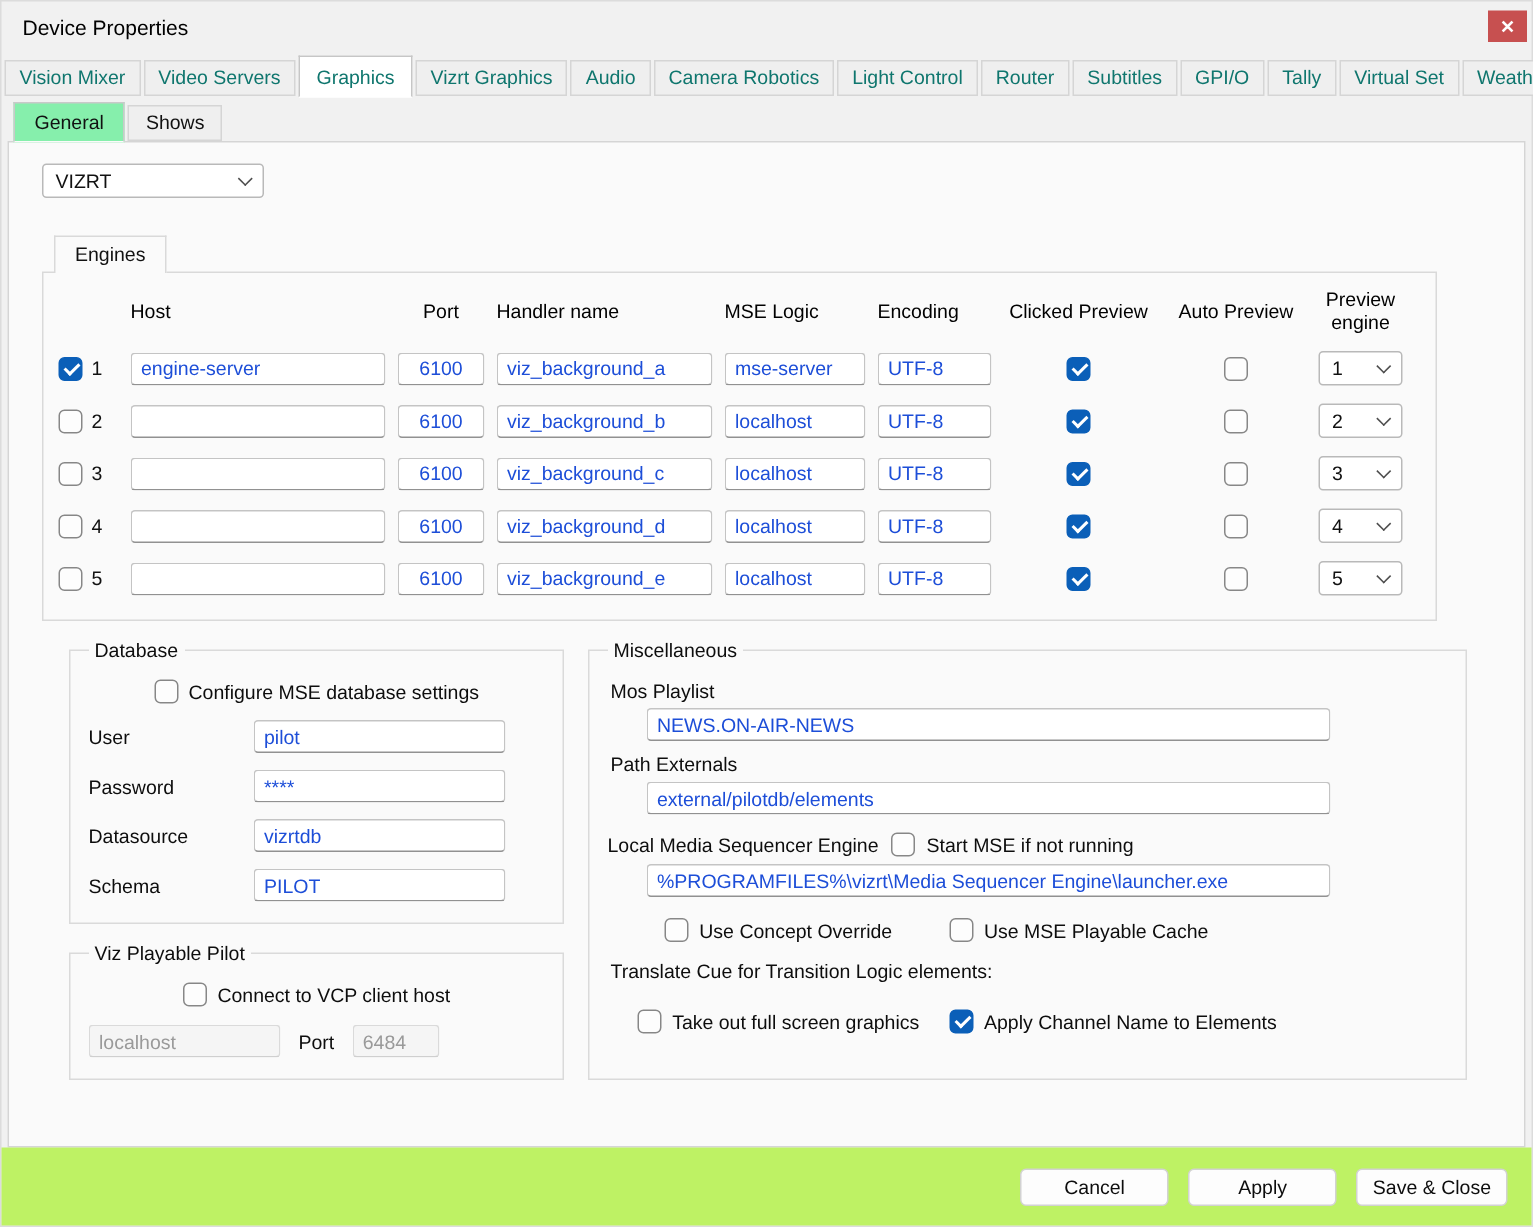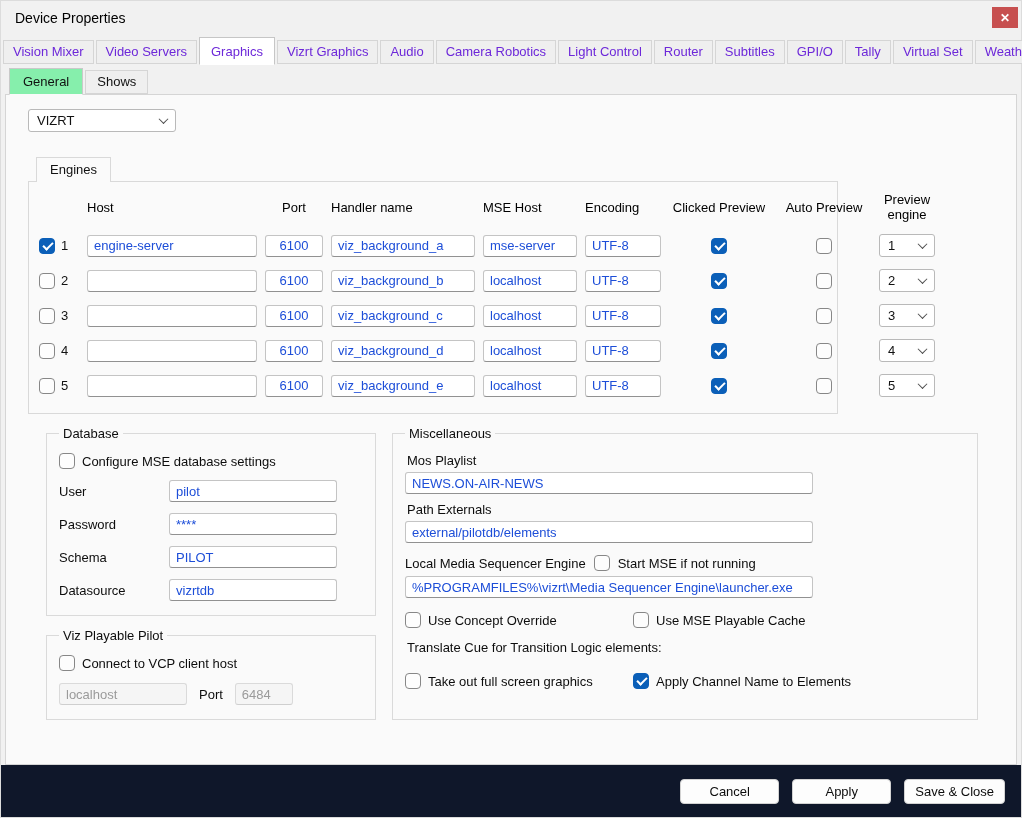--- a/index.html
+++ b/index.html
@@ -14,21 +14,21 @@
   .window { position:relative; width:1022px; height:818px; background:#f1f1f1; border:1px solid #dcdcdc; display:flex; flex-direction:column; }
 
   
   .titlebar { position:relative; height:36px; flex:0 0 36px; }
   .titlebar .title { position:absolute; left:14px; top:9px; font-size:14px; color:#000; }
   .close-btn { position:absolute; top:6px; right:3px; width:26px; height:21px; background:#c75050; color:#fff;
     display:flex; align-items:center; justify-content:center; font-size:12px; font-weight:bold; cursor:default; }
 
   
   .tabstrip { display:flex; align-items:flex-end; padding:0 2px; height:27px; flex:0 0 27px; position:relative; z-index:3; }
-  .tab { background:#efefef; border:1px solid #d5d5d5; padding:3px 9px 4px; margin-right:2px; white-space:nowrap; cursor:default; color:#6d28d9; }
+  .tab { background:#efefef; border:1px solid #d5d5d5; padding:3px 9px 4px; margin-right:2px; white-space:nowrap; cursor:default; color:#0f766e; }
   .tab.active { background:#fff; border-color:#c6c6c6; border-bottom-color:#fff; padding:6px 11px 5px; margin-bottom:-1px; position:relative; z-index:4; }
 
   
   .subtabstrip { display:flex; align-items:flex-end; padding:0 0 0 8px; height:30px; flex:0 0 30px; margin-top:0; position:relative; z-index:2; }
   .subtab { background:#efefef; border:1px solid #d5d5d5; padding:3px 11px 4px; margin-right:2px; cursor:default; }
   .subtab.active { background:#86efac; border-color:#c9c9c9; border-bottom-color:#fafafa; padding:5px 13px 5px; margin-bottom:-1px; position:relative; z-index:3; }
 
   
   .panel { margin:0 4px; background:#fafafa; border:1px solid #d5d5d5; flex:1 1 auto; padding:14px 0 0 22px; overflow:hidden; }
 
@@ -40,25 +40,25 @@
   .selectbox { display:inline-flex; align-items:center; justify-content:space-between; height:23px; border:1px solid #b9b9b9;
     border-radius:3px; background:#fff; padding:0 8px; cursor:default; }
   .chev { width:7px; height:7px; border-right:1.4px solid #4d4d4d; border-bottom:1.4px solid #4d4d4d; transform:rotate(45deg) translate(-1px,-1px); }
   .cb { display:inline-block; width:16px; height:16px; border:1px solid #878787; border-radius:4px; background:#fdfdfd; flex:0 0 16px; }
   .cb.checked { background:#0b5fb8; border-color:#0b5fb8; }
   .cb.checked::after { content:""; display:block; width:8px; height:4px; border-left:2px solid #fff; border-bottom:2px solid #fff;
     transform:rotate(-45deg); margin:3px 0 0 3px; }
   .radio { display:inline-flex; align-items:center; justify-content:center; width:16px; height:16px; border:1px solid #878787; border-radius:50%; background:#fff; flex:0 0 16px; }
   .radio.checked { background:#0b5fb8; border-color:#0b5fb8; }
   .radio.checked::after { content:""; width:6px; height:6px; border-radius:50%; background:#fff; }
-  .cbrow { display:flex; align-items:center; gap:7px; }
+  .cbrow { display:flex; align-items:center; gap:7px;justify-content:center; }
   .lbl { color:#0d0d0d; }
 
   
-  .engines-wrap { margin-top:24px; width:810px; }
+  .engines-wrap { margin-top:24px; width:930px; }
   .engines-tab { display:inline-block; background:#fafafa; border:1px solid #d9d9d9; border-bottom:none; padding:4px 13px 5px; margin-left:8px; position:relative; z-index:2; top:1px; }
   .engines-box { border:1px solid #d9d9d9; padding:10px 10px 16px 10px; background:#fafafa; }
   .egrid { display:grid; grid-template-columns:40px 170px 58px 144px 94px 76px 100px 94px 56px; column-gap:8px; align-items:center; }
   .egrid.header { margin-bottom:4px; }
   .egrid .h { font-size:13px; color:#000; }
   .egrid .h.c { text-align:center; }
   .erow { margin-top:12px; }
   .ecell.lead { display:flex; align-items:center; gap:6px; }
   .ecell.c { display:flex; justify-content:center; }
   .rownum { width:10px; }
@@ -68,28 +68,28 @@
   fieldset { border:1px solid #dadada; padding:10px 12px 14px; background:#fafafa; }
   legend { padding:0 4px; margin-left:0px; font-size:13px; color:#0d0d0d;margin-top:30px; }
   .db-fieldset { width:330px; }
   .db-field { display:flex; align-items:center; margin-top:11px; }
   .db-field .lbl { width:110px; }
   .db-field .tinput { width:168px; }
   .vcp-fieldset { width:330px; margin-top:12px; }
   .vcp-hostrow { display:flex; align-items:center; margin-top:12px; gap:12px; }
   .misc-fieldset { width:586px; margin-left:16px; }
   .misc-lbl { margin:2px 0 4px 2px; }
-  .misc-input { width:408px; display:block; }
+  .misc-input { width:456px; display:block;margin-left:26px; }
   .misc-row { display:flex; align-items:center; gap:8px; margin-top:12px; }
   .misc-cbpair { display:flex; align-items:center; margin-top:14px; }
   .radio-row { display:flex; align-items:center; gap:18px; margin-top:8px; margin-left:8px; }
   .radio-opt { display:flex; align-items:center; gap:6px; }
 
   
-  .footer { flex:0 0 52px; background:#0f172a; display:flex; align-items:center; justify-content:flex-end; gap:13px; padding-right:16px; }
+  .footer { flex:0 0 52px; background:#bef264; display:flex; align-items:center; justify-content:flex-end; gap:13px; padding-right:16px; }
   .btn { min-width:99px; height:25px; background:#fdfdfd; border:1px solid #d2d2d2; border-radius:4px; font-family:"Liberation Sans",sans-serif; font-size:13px; color:#0d0d0d; padding:0 10px; }
 </style>
 </head>
 <body>
 
 <div class="window">
 
   <div class="titlebar">
     <span class="title">Device Properties</span>
     <div class="close-btn">
@@ -129,21 +129,21 @@
     
     <div class="engines-wrap">
       <div class="engines-tab"><span>Engines</span></div>
       <div class="engines-box">
 
         <div class="egrid header">
           <div></div>
           <div class="h">Host</div>
           <div class="h c">Port</div>
           <div class="h">Handler name</div>
-          <div class="h">MSE Host</div>
+          <div class="h">MSE Logic</div>
           <div class="h">Encoding</div>
           <div class="h c">Clicked Preview</div>
           <div class="h c">Auto Preview</div>
           <div class="h c">Preview engine</div>
         </div>
 
         <div class="egrid erow">
           <div class="ecell lead">
             <span class="cb checked"></span>
             <span class="rownum">1</span>
@@ -268,26 +268,26 @@
           </div>
           <div class="db-field">
             <span class="lbl">User</span>
             <input class="tinput" value="pilot" style="">
           </div>
           <div class="db-field">
             <span class="lbl">Password</span>
             <input class="tinput" value="****" style="">
           </div>
           <div class="db-field">
+            <span class="lbl">Datasource</span>
+            <input class="tinput" value="vizrtdb" style="">
+          </div>
+          <div class="db-field">
             <span class="lbl">Schema</span>
             <input class="tinput" value="PILOT" style="">
-          </div>
-          <div class="db-field">
-            <span class="lbl">Datasource</span>
-            <input class="tinput" value="vizrtdb" style="">
           </div>
         </fieldset>
 
         <fieldset class="vcp-fieldset">
           <legend>Viz Playable Pilot</legend>
           <div class="cbrow" style="margin-top:2px;">
             <span class="cb"></span>
             <span class="lbl">Connect to VCP client host</span>
           </div>
           <div class="vcp-hostrow">

